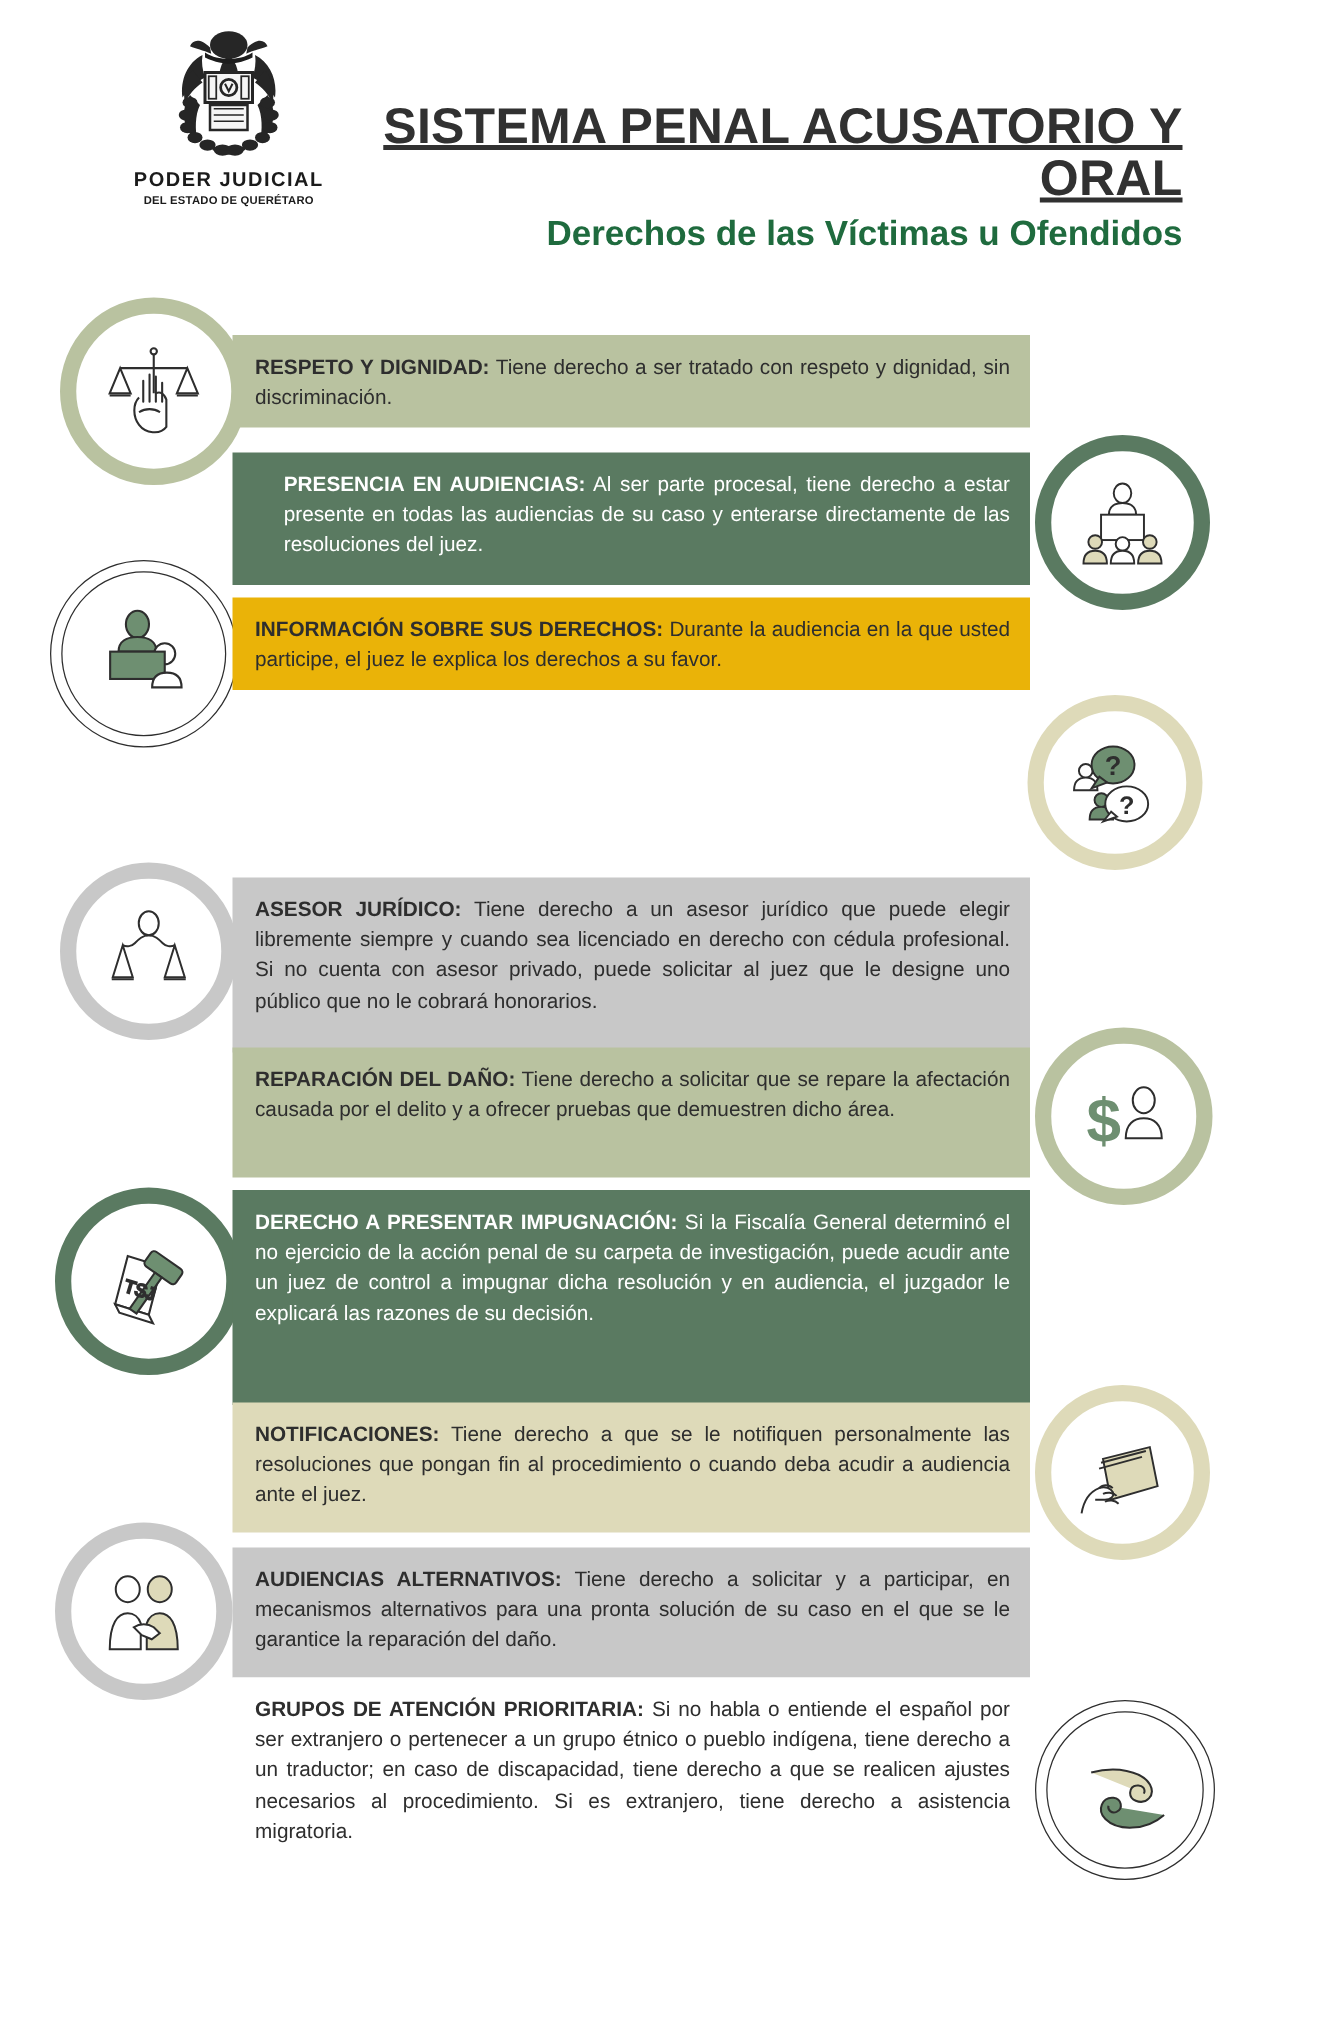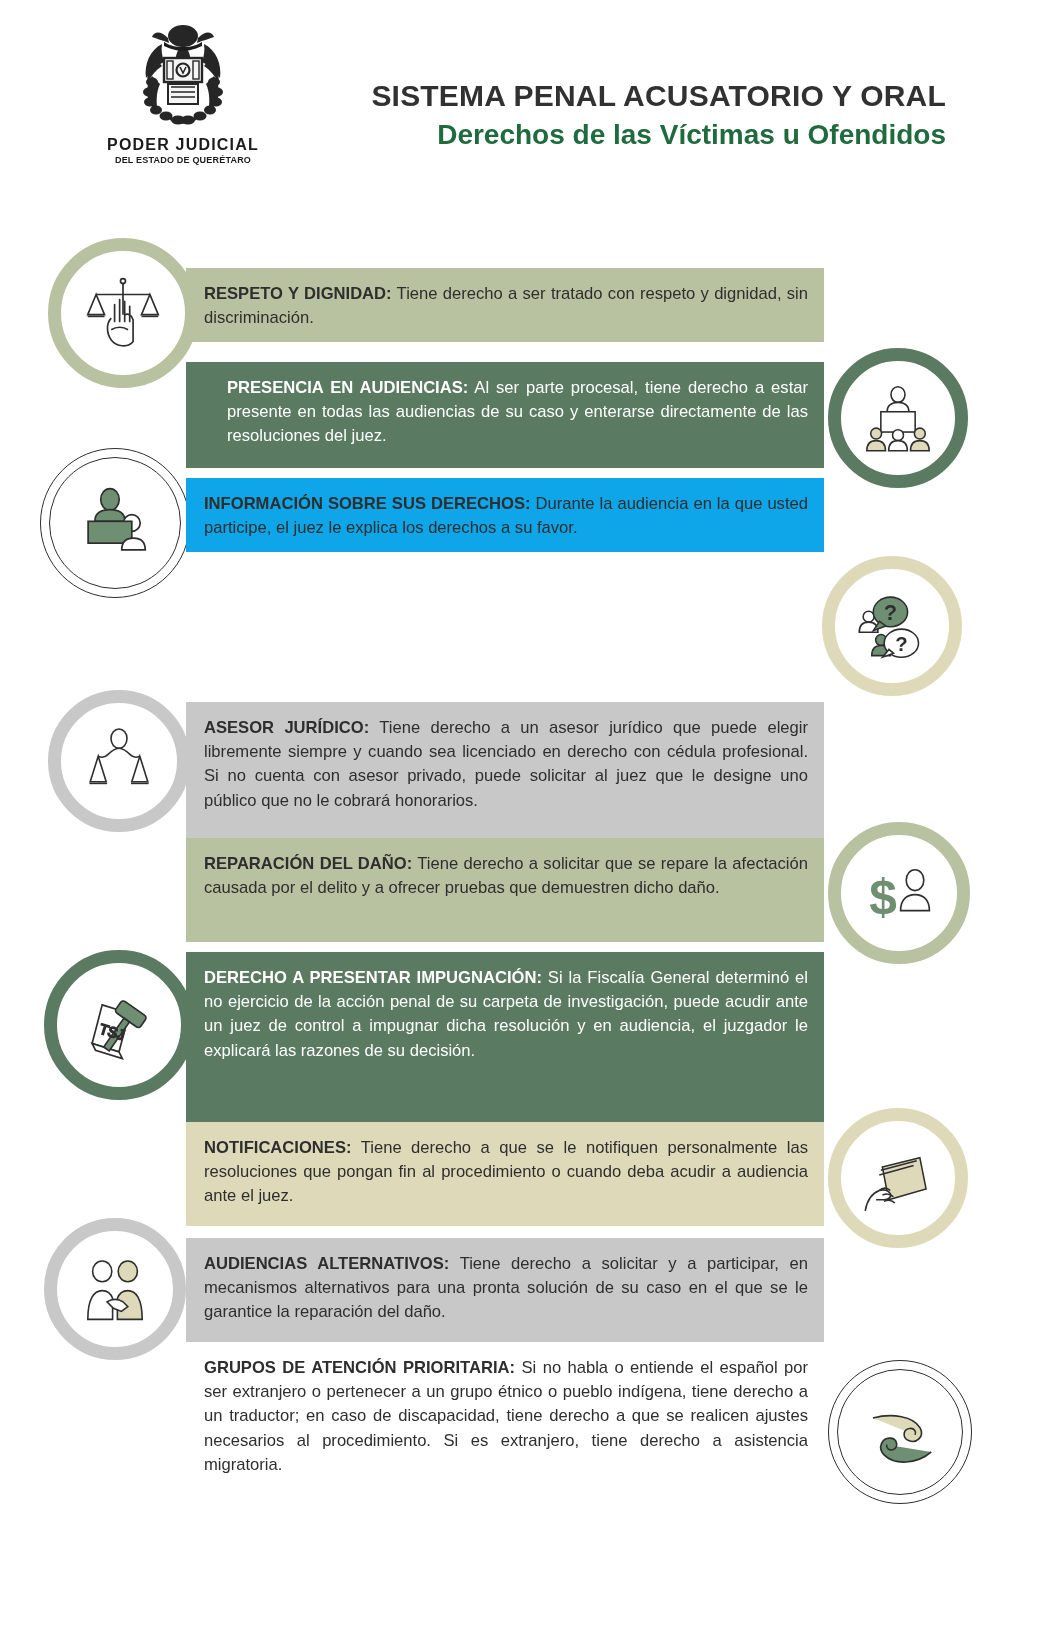--- a/index.html
+++ b/index.html
@@ -57,25 +57,26 @@
 
   #title-block {
     position: absolute;
     right: 110px;
     top: 80px;
     width: 720px;
     text-align: right;
   }
 
   #main-title {
-    font-size: 30px;
+    font-size: 40px;
     font-weight: 700;
     color: #313131;
     letter-spacing: 0.2px;
     line-height: 1.05;
+    text-decoration: underline;
   }
   #sub-title {
     font-size: 28px;
     font-weight: 700;
     color: #1f6b3e;
     margin-top: 8px;
     line-height: 1.1;
   }
   #lead-text {
     font-size: 17.5px;
@@ -233,21 +234,21 @@
         <svg width="84" height="84" viewBox="0 0 100 100">
           <g stroke="#2e2e2e" stroke-width="2">
          <ellipse cx="44" cy="22" rx="11" ry="13" fill="#6e8f71"></ellipse>
          <path d="M26 48 C26 38 34 34 44 34 C54 34 62 38 62 48 Z" fill="#6e8f71"></path>
          <circle cx="70" cy="50" r="10" fill="#fff"></circle>
          <rect x="18" y="48" width="52" height="26" fill="#6e8f71"></rect>
          <path d="M58 82 C58 72 64 68 72 68 C80 68 86 72 86 82 Z" fill="#fff"></path>
        </g>
         </svg>
       </div>
-      <div class="block" style="left: 186px; top: 478px; width: 638px; min-height: 72px; background: #0ea5e9; color: rgb(46, 46, 46);"><span class="lead">INFORMACIÓN SOBRE SUS DERECHOS:</span><span> Durante la audiencia en la que usted participe, el juez le explica los derechos a su favor.</span></div>
+      <div class="block" style="left: 186px; top: 478px; width: 638px; min-height: 72px; background: #eab308; color: rgb(46, 46, 46);"><span class="lead">INFORMACIÓN SOBRE SUS DERECHOS:</span><span> Durante la audiencia en la que usted participe, el juez le explica los derechos a su favor.</span></div>
       <div class="icon-wrap ring-cream" style="left: 822px; top: 556px; width: 140px; height: 140px;">
         <svg width="78" height="78" viewBox="0 0 100 100">
           <g stroke="#2e2e2e" stroke-width="2">
          <circle cx="20" cy="38" r="7" fill="#fff"></circle>
          <path d="M8 58 C8 48 13 45 20 45 C27 45 32 48 32 58 Z" fill="#fff"></path>
          <circle cx="36" cy="68" r="7" fill="#6e8f71"></circle>
          <path d="M24 88 C24 78 29 75 36 75 C43 75 48 78 48 88 Z" fill="#6e8f71"></path>
          <ellipse cx="62" cy="72" rx="22" ry="18" fill="#fff"></ellipse>
          <path d="M46 80 L38 90 L52 85 Z" fill="#fff"></path>
          <ellipse cx="48" cy="32" rx="22" ry="19" fill="#6e8f71"></ellipse>
@@ -275,21 +276,21 @@
         <svg width="80" height="80" viewBox="0 0 100 100">
           <g>
          <text x="30" y="76" font-family="Liberation Sans, sans-serif" font-size="62" font-weight="700" fill="#6e8f71" text-anchor="middle">$</text>
          <g fill="#fff" stroke="#2e2e2e" stroke-width="2">
            <ellipse cx="70" cy="34" rx="11" ry="13"></ellipse>
            <path d="M52 72 C52 58 60 52 70 52 C80 52 88 58 88 72 Z"></path>
          </g>
        </g>
         </svg>
       </div>
-      <div class="block" style="left: 186px; top: 838px; width: 638px; min-height: 104px; background: rgb(185, 194, 160); color: rgb(46, 46, 46);"><span class="lead">REPARACIÓN DEL DAÑO:</span><span> Tiene derecho a solicitar que se repare la afectación causada por el delito y a ofrecer pruebas que demuestren dicho daño.</span></div>
+      <div class="block" style="left: 186px; top: 838px; width: 638px; min-height: 104px; background: rgb(185, 194, 160); color: rgb(46, 46, 46);"><span class="lead">REPARACIÓN DEL DAÑO:</span><span> Tiene derecho a solicitar que se repare la afectación causada por el delito y a ofrecer pruebas que demuestren dicho área.</span></div>
       <div class="icon-wrap ring-green" style="left: 44px; top: 950px; width: 150px; height: 150px;">
         <svg width="84" height="84" viewBox="0 0 100 100">
           <g stroke="#2e2e2e" stroke-width="2">
          <path d="M18 72 L30 26 L62 36 L50 82 Z" fill="#fff"></path>
          <path d="M18 72 L22 80 L54 90 L50 82 Z" fill="#fff"></path>
          <g transform="rotate(35 62 40)">
            <rect x="44" y="28" width="36" height="17" rx="4" fill="#6e8f71"></rect>
            <rect x="58" y="45" width="8" height="42" fill="#6e8f71"></rect>
          </g>
          <text x="40" y="64" font-family="Liberation Sans, sans-serif" font-size="17" fill="#2e2e2e" text-anchor="middle" transform="rotate(17 40 64)">TSJ</text>

